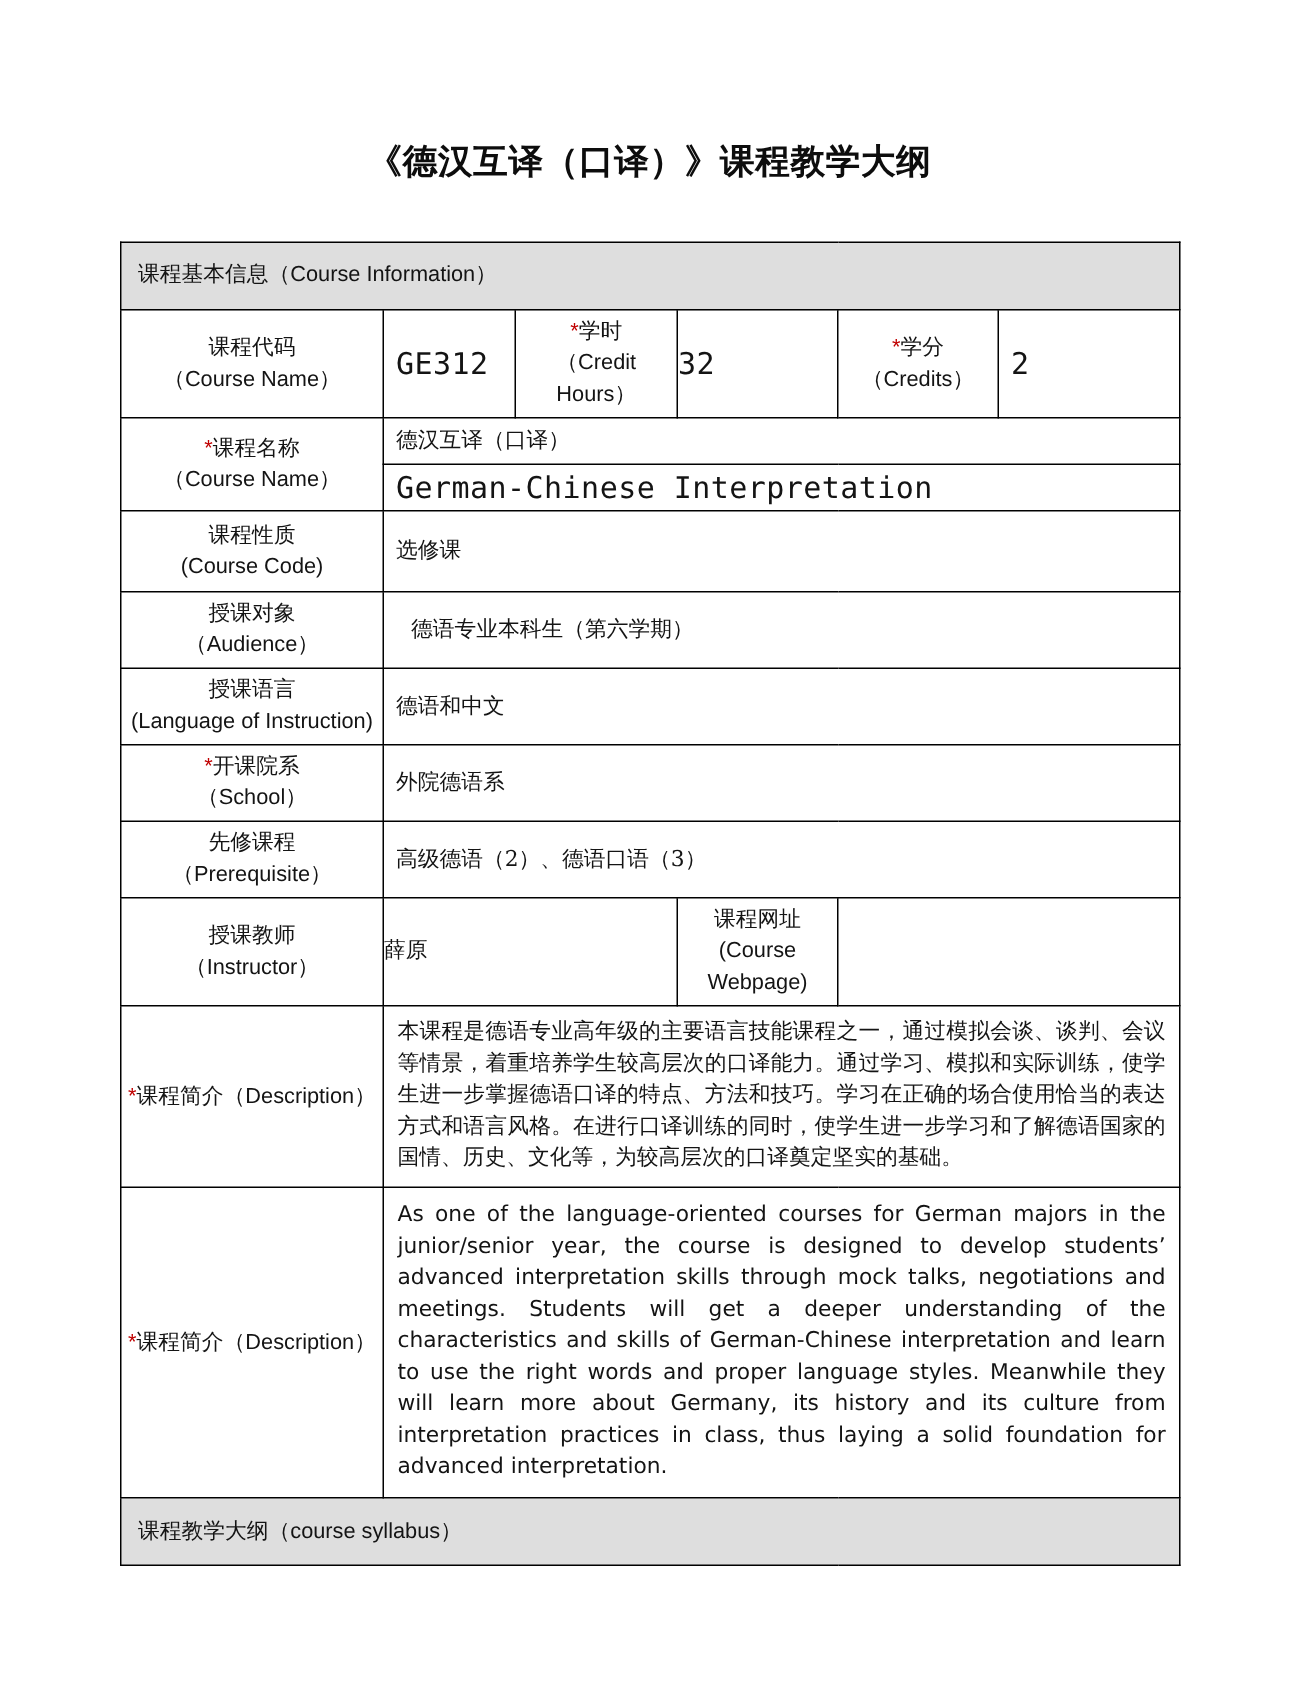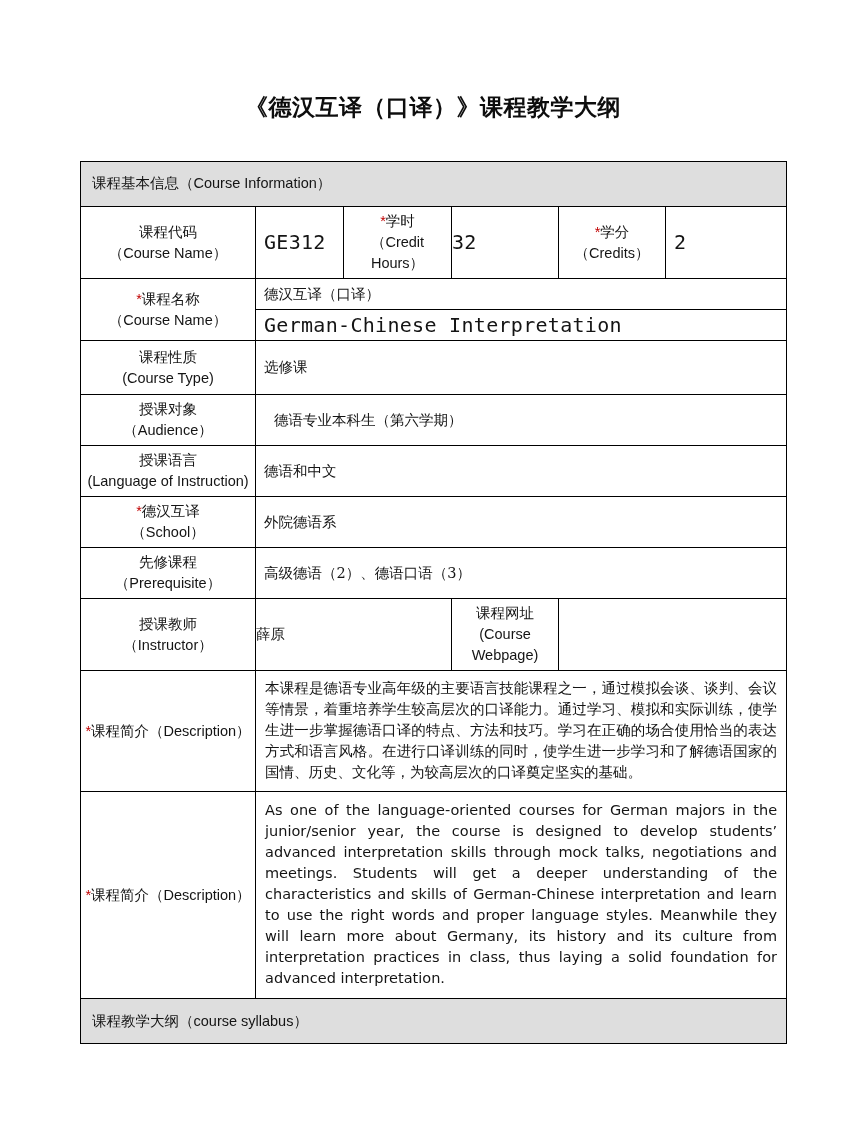--- a/index.html
+++ b/index.html
@@ -161,21 +161,21 @@
         <td class="val" colspan="5">德汉互译（口译）</td>
       </tr>
 
       <tr class="r-name-b">
         <td class="val mono" colspan="5">German-Chinese Interpretation</td>
       </tr>
 
       <tr class="r-type">
         <td class="lbl">
           <span class="cn">课程性质</span>
-          <span class="en">(Course Type)</span>
+          <span class="en">(Course Code)</span>
         </td>
         <td class="val" colspan="5">选修课</td>
       </tr>
 
       <tr class="r-aud">
         <td class="lbl">
           <span class="cn">授课对象</span>
           <span class="en">（Audience）</span>
         </td>
         <td class="val pad-in" colspan="5">德语专业本科生（第六学期）</td>
@@ -184,21 +184,21 @@
       <tr class="r-lang">
         <td class="lbl">
           <span class="cn">授课语言</span>
           <span class="en">(Language of Instruction)</span>
         </td>
         <td class="val" colspan="5">德语和中文</td>
       </tr>
 
       <tr class="r-school">
         <td class="lbl">
-          <span class="cn"><span class="req">*</span><span>德汉互译</span></span>
+          <span class="cn"><span class="req">*</span><span>开课院系</span></span>
           <span class="en">（School）</span>
         </td>
         <td class="val" colspan="5">外院德语系</td>
       </tr>
 
       <tr class="r-pre">
         <td class="lbl">
           <span class="cn">先修课程</span>
           <span class="en">（Prerequisite）</span>
         </td>

